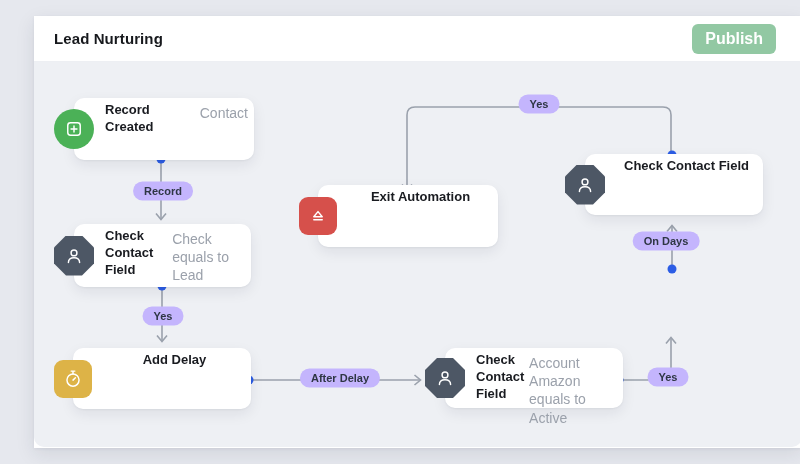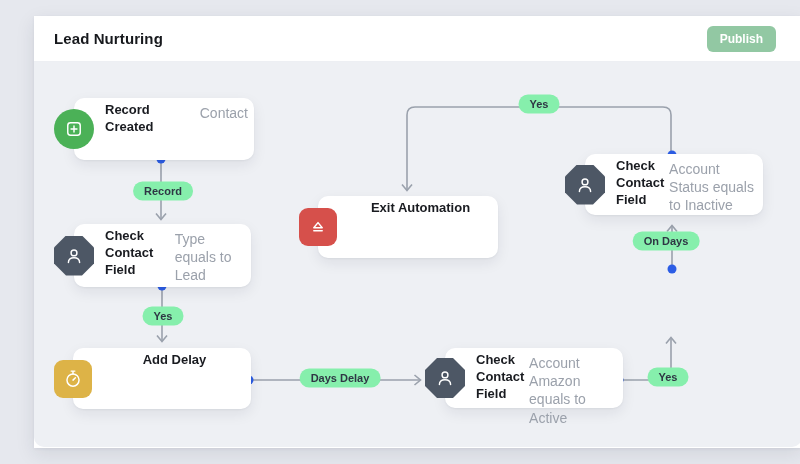--- a/index.html
+++ b/index.html
@@ -16,21 +16,21 @@
     margin-left:18px;
   }
   .header {
     position:relative; height:46px; display:flex; align-items:center;
     justify-content:space-between; padding:0 26px 0 20px;
     border-bottom:1px solid #edeff3; border-radius:10px 10px 0 0; background:#fff;
   }
   .page-title { font-size:15px; font-weight:700; color:#17191d; letter-spacing:.1px; }
   .publish-btn {
     border:none; cursor:pointer; background:#92c8a3; color:#ffffff;
-    font-family:inherit; font-size:12px; font-weight:600;
+    font-family:inherit; font-size:16px; font-weight:600;
     padding:6px 13px; border-radius:6px;
   }
   .canvas {
     position:relative; width:768px; height:385px; margin-top:0;
     background:#eef0f4; border-radius:0 0 10px 10px; overflow:hidden;
   }
   .edges-layer { position:absolute; left:0; top:0; width:768px; height:385px; }
   .edges-layer path { stroke:#9aa1ac; stroke-width:1.6; fill:none; }
   .edges-layer .port { fill:#2c5de5; stroke:none; }
 
@@ -57,32 +57,32 @@
   .bg-red   { background:#d6504b; }
   .node-icon svg { stroke:#ffffff; fill:none; stroke-width:1.6; stroke-linecap:round; stroke-linejoin:round; }
 
   
   .n1 { left:40px;  top:36px;  width:180px; height:62px; }
   .n2 { left:40px;  top:162px; width:177px; height:63px; }
   .n3 { left:39px;  top:286px; width:178px; height:61px; }
   .n4 { left:411px; top:286px; width:178px; height:60px; }
   .n5 { left:551px; top:206px; width:178px; height:65px; }
   .n6 { left:551px; top:92px;  width:178px; height:61px; }
-  .n7 { left:284px; top:134px; width:180px; height:62px; }
+  .n7 { left:284px; top:123px; width:180px; height:62px; }
   .n1 .node-icon { top:11px; }
   .n2 .node-icon { top:11.5px; }
   .n3 .node-icon { top:11.5px; }
   .n4 .node-icon { top:10px; }
   .n5 .node-icon { top:13.5px; }
   .n6 .node-icon { top:10.5px; }
   .n7 .node-icon { top:12px; }
 
   .pill {
     position:absolute; transform:translate(-50%,-50%);
-    background:#86efac; color:#2e3644;
+    background:#c4b5fd; color:#2e3644;
     font-size:11px; font-weight:700; line-height:1;
     padding:4px 11px; border-radius:10px; white-space:nowrap; z-index:3;
   }
   .p1 { left:129px; top:129px; }
   .p2 { left:129px; top:254px; }
   .p3 { left:306px; top:316px; }
   .p4 { left:634px; top:315px; }
   .p5 { left:632px; top:179px; }
   .p6 { left:505px; top:42px; }
 </style>
@@ -137,21 +137,21 @@
     </div>
 
     <div class="node n2">
       <span class="node-icon icon-octagon">
         <svg width="22" height="22" viewBox="0 0 24 24">
             <circle cx="12" cy="8.6" r="3.2"></circle>
             <path d="M5.9,19.2 C5.9,15.7 8.6,13.9 12,13.9 C15.4,13.9 18.1,15.7 18.1,19.2"></path>
           </svg>
       </span>
       <div class="node-title">Check Contact Field</div>
-      <div class="node-sub">Type equals to Lead</div>
+      <div class="node-sub">Check equals to Lead</div>
     </div>
 
     <div class="node n3">
       <span class="node-icon icon-square bg-amber">
         <svg width="22" height="22" viewBox="0 0 24 24">
             <circle cx="12" cy="13.2" r="6.6"></circle>
             <path d="M12,6.6 V4.2 M10,3.4 H14 M12,13.2 L14.6,10.7"></path>
           </svg>
       </span>
       <div class="node-title">Add Delay</div>
@@ -170,34 +170,33 @@
 
 
     <div class="node n6">
       <span class="node-icon icon-octagon">
         <svg width="22" height="22" viewBox="0 0 24 24">
             <circle cx="12" cy="8.6" r="3.2"></circle>
             <path d="M5.9,19.2 C5.9,15.7 8.6,13.9 12,13.9 C15.4,13.9 18.1,15.7 18.1,19.2"></path>
           </svg>
       </span>
       <div class="node-title">Check Contact Field</div>
-      <div class="node-sub">Account Status equals to Inactive</div>
     </div>
 
     <div class="node n7">
       <span class="node-icon icon-square bg-red">
         <svg width="22" height="22" viewBox="0 0 24 24">
             <path d="M12,7.2 L16.6,12.8 H7.4 Z"></path>
             <path d="M7.4,16 H16.6"></path>
           </svg>
       </span>
       <div class="node-title">Exit Automation</div>
     </div>
 
     <div class="pill p1">Record</div>
     <div class="pill p2">Yes</div>
-    <div class="pill p3">Days Delay</div>
+    <div class="pill p3">After Delay</div>
     <div class="pill p4">Yes</div>
     <div class="pill p5">On Days</div>
     <div class="pill p6">Yes</div>
 
   </div>
 </div>
 
 </body></html>

